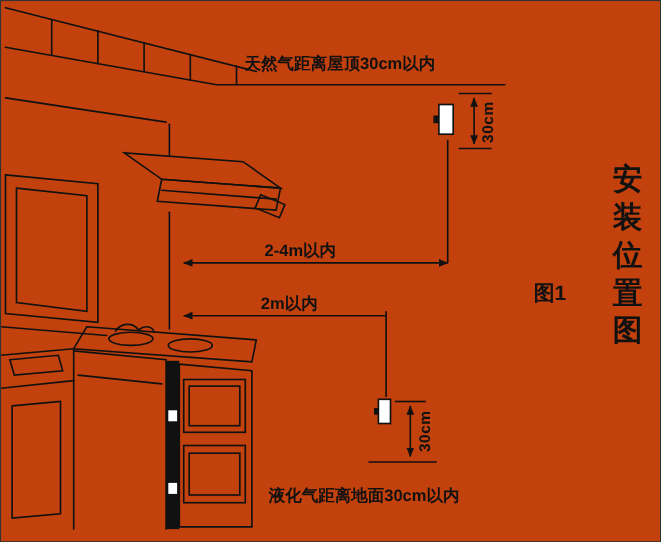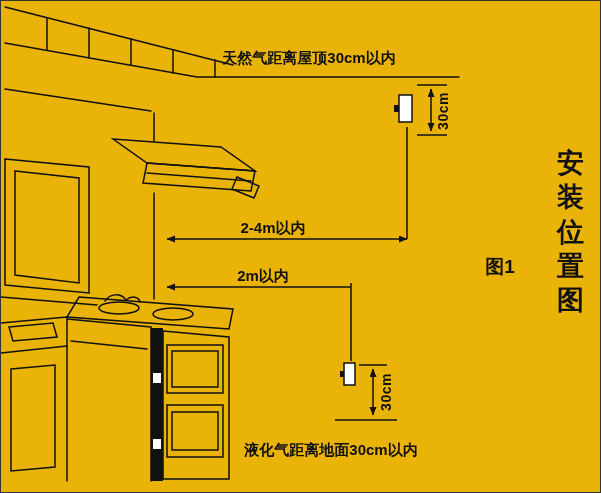--- a/index.html
+++ b/index.html
@@ -1,19 +1,19 @@
 <!DOCTYPE html>
 <html><head>
 <meta charset="utf-8">
 <style>
   html,body{margin:0;padding:0;background:#e9e9e9;}
   .stage{
     position:relative;
     width:601px;height:493px;
-    background:#eab308;
+    background:#c2410c;
     border:1px solid #333;
     box-sizing:border-box;
     font-family:"Liberation Sans", sans-serif;
     overflow:hidden;
   }
   svg text{
     font-family:"Liberation Sans", sans-serif;
     fill:#111;
   }
   .dim-text{font-size:14px;font-weight:700;letter-spacing:0.5px;}

